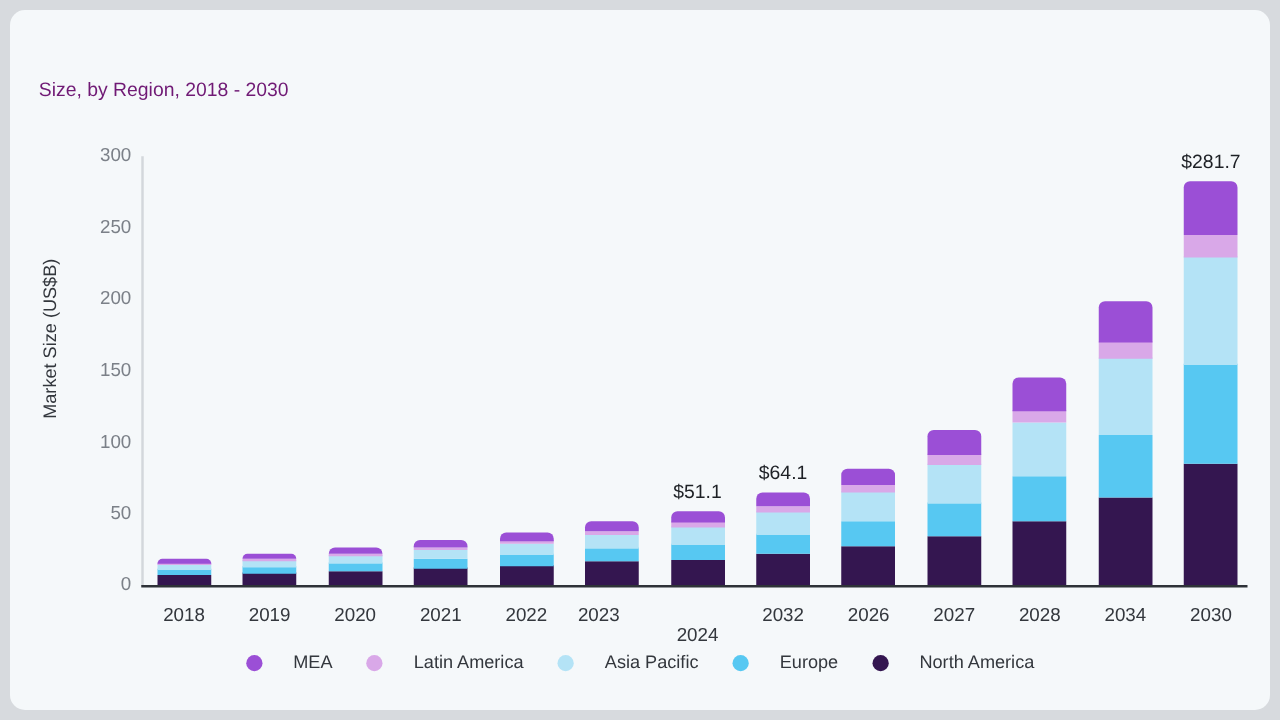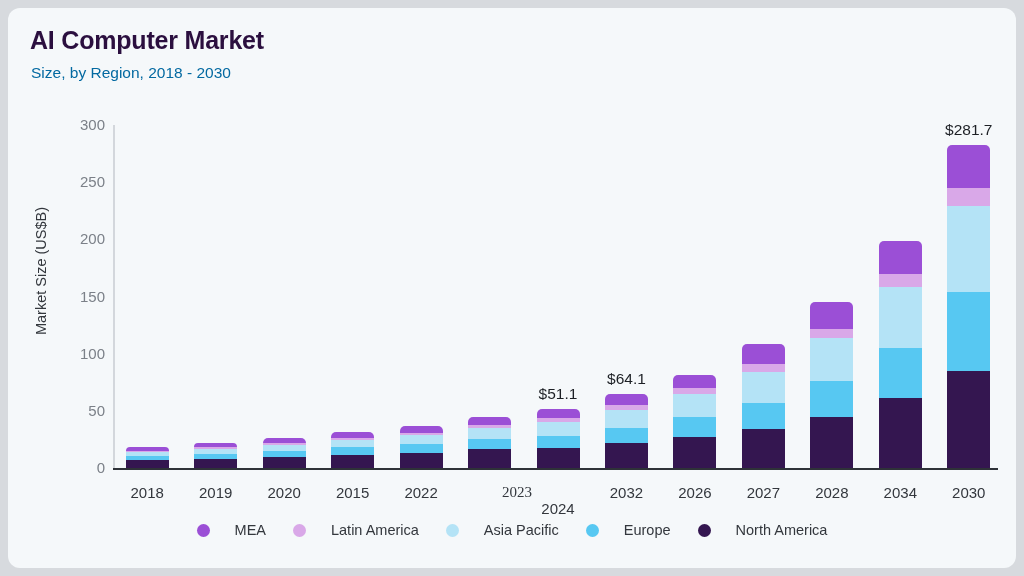--- a/index.html
+++ b/index.html
@@ -15,21 +15,21 @@
     border-radius: 12px;
     overflow: hidden;
   }
   #title {
     position: absolute; left: 22px; top: 18px;
     font-size: 25px; font-weight: bold; color: #2b0f3f;
     letter-spacing: -0.2px;
   }
   #subtitle {
     position: absolute; left: 23px; top: 56px;
-    font-size: 15.5px; color: #0369a1;
+    font-size: 15.5px; color: #701a75;
   }
   
   #logo { position: absolute; left: 877px; top: 22px; width: 115px; height: 38px; }
   .logo-rect { position: absolute; top: 0; width: 42px; height: 22px; background: #3c1654; }
   #logo-rect-left { left: 0; }
   #logo-rect-right { left: 73px; }
   #logo-tri {
     position: absolute; left: 45px; top: 1px;
     width: 0; height: 0;
     border-left: 14px solid transparent;
@@ -82,44 +82,43 @@
   }
   .legend-item { display: flex; align-items: center; gap: 25px; }
   .legend-dot { width: 13px; height: 13px; border-radius: 50%; }
   .legend-label { font-size: 14.5px; color: #33373d; }
 </style>
 </head>
 <body>
 
 <div id="card">
 
-  <div id="title">AI Computer Market</div>
   <div id="subtitle">Size, by Region, 2018 - 2030</div>
 
 
   <div id="plot">
     <div id="ylabel">Market Size (US$B)</div>
     <div id="yaxis-line" style="left: 105px; top: 117px; height: 344px;"></div>
     <div id="xaxis-line" style="left: 105px; top: 460px; width: 885px;"></div>
     <div id="yticks">
         <div class="ytick" style="top: 460px; right: 911px;">0</div>
         <div class="ytick" style="top: 402.833px; right: 911px;">50</div>
         <div class="ytick" style="top: 345.667px; right: 911px;">100</div>
         <div class="ytick" style="top: 288.5px; right: 911px;">150</div>
         <div class="ytick" style="top: 231.333px; right: 911px;">200</div>
         <div class="ytick" style="top: 174.167px; right: 911px; text-align: right;">250</div>
         <div class="ytick" style="top: 117px; right: 911px;">300</div>
       </div>
     <div id="xticks">
         <div class="xtick" style="left: 139.231px; top: 476px;">2018</div>
         <div class="xtick" style="left: 207.692px; top: 476px;">2019</div>
         <div class="xtick" style="left: 276.154px; top: 476px;">2020</div>
-        <div class="xtick" style="left: 344.615px; top: 476px;">2015</div>
+        <div class="xtick" style="left: 344.615px; top: 476px;">2021</div>
         <div class="xtick" style="left: 413.077px; top: 476px;">2022</div>
-        <div class="xtick" style="left: 509px; top: 476px; font-family: Liberation Serif, serif;">2023</div>
+        <div class="xtick" style="left: 471px; top: 476px;">2023</div>
         <div class="xtick" style="left: 550px; top: 492px;">2024</div>
         <div class="xtick" style="left: 618.462px; top: 476px;">2032</div>
         <div class="xtick" style="left: 686.923px; top: 476px;">2026</div>
         <div class="xtick" style="left: 755.385px; top: 476px;">2027</div>
         <div class="xtick" style="left: 823.846px; top: 476px;">2028</div>
         <div class="xtick" style="left: 892.308px; top: 476px;">2034</div>
         <div class="xtick" style="left: 960.769px; top: 476px;">2030</div>
       </div>
     <div id="bars">
         <div class="bar" style="left: 117.731px; top: 439.42px; width: 43px; height: 20.58px;">

